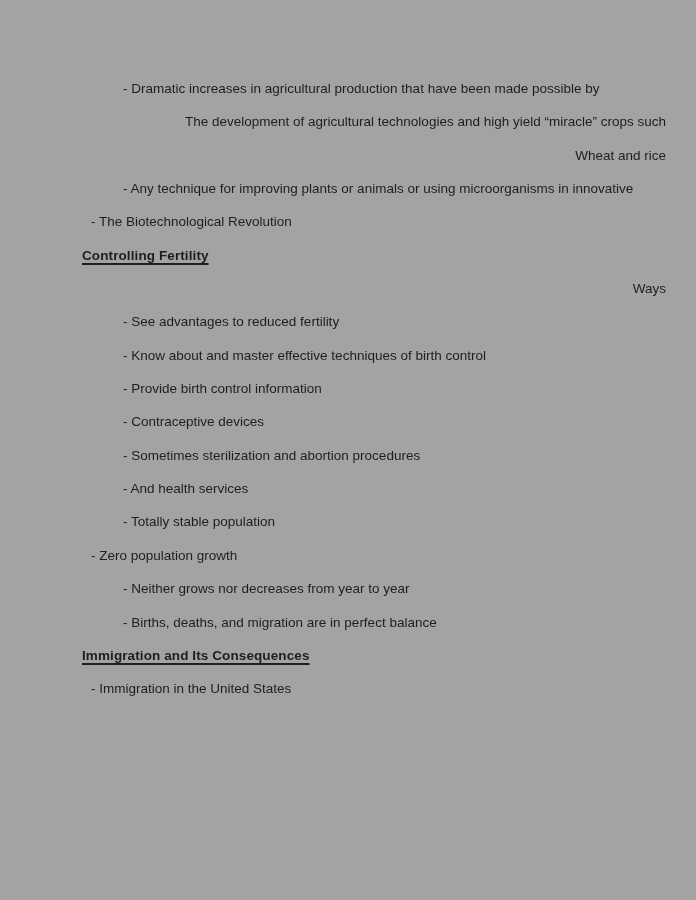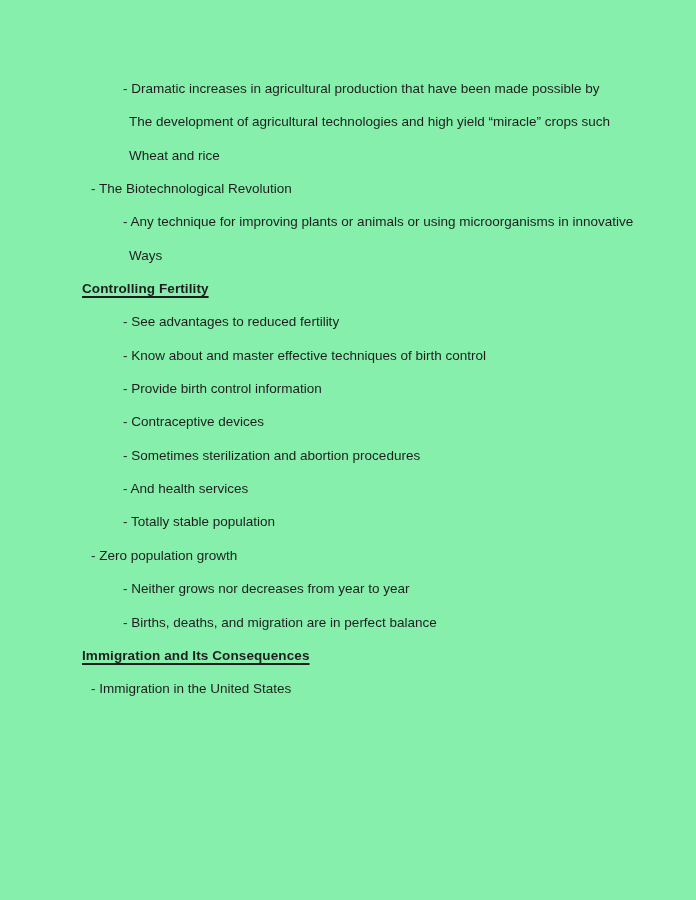--- a/index.html
+++ b/index.html
@@ -9,61 +9,61 @@
   body {
     width: 696px;
     height: 900px;
     background: #ffffff;
     overflow: hidden;
   }
   .page {
     position: relative;
     width: 696px;
     height: 900px;
-    background: #86efac;
+    background: #a3a3a3;
     font-family: "Liberation Sans", sans-serif;
     font-size: 13.5px;
     color: #1e1e1e;
     box-sizing: border-box;
   }
   .doc-body {
     position: absolute;
     top: 72px;
     left: 82px;
     right: 30px;
   }
   .line {
     height: 33.35px;
     line-height: 33.35px;
     white-space: nowrap;
   }
   .indent-h   { margin-left: 0; }
   .indent-l1  { margin-left: 9px; }
   .indent-l2  { margin-left: 41px; }
-  .indent-l2c { margin-left: 47px; }
+  .indent-l2c { margin-left: 47px; text-align: right; }
   .heading {
     font-weight: bold;
     text-decoration: underline;
     text-underline-offset: 3px;
     text-decoration-thickness: 1.5px;
     letter-spacing: 0.1px;
   }
 </style>
 </head>
 <body>
 
 <div class="page">
   <div class="doc-body">
       <div class="line indent-l2">- Dramatic increases in agricultural production that have been made possible by</div>
       <div class="line indent-l2c">The development of agricultural technologies and high yield “miracle” crops such</div>
       <div class="line indent-l2c">Wheat and rice</div>
+      <div class="line indent-l2">- Any technique for improving plants or animals or using microorganisms in innovative</div>
       <div class="line indent-l1">- The Biotechnological Revolution</div>
-      <div class="line indent-l2">- Any technique for improving plants or animals or using microorganisms in innovative</div>
+      <div class="line indent-h heading">Controlling Fertility</div>
       <div class="line indent-l2c">Ways</div>
-      <div class="line indent-h heading">Controlling Fertility</div>
       <div class="line indent-l2">- See advantages to reduced fertility</div>
       <div class="line indent-l2">- Know about and master effective techniques of birth control</div>
       <div class="line indent-l2">- Provide birth control information</div>
       <div class="line indent-l2">- Contraceptive devices</div>
       <div class="line indent-l2">- Sometimes sterilization and abortion procedures</div>
       <div class="line indent-l2">- And health services</div>
       <div class="line indent-l2">- Totally stable population</div>
       <div class="line indent-l1">- Zero population growth</div>
       <div class="line indent-l2">- Neither grows nor decreases from year to year</div>
       <div class="line indent-l2">- Births, deaths, and migration are in perfect balance</div>

